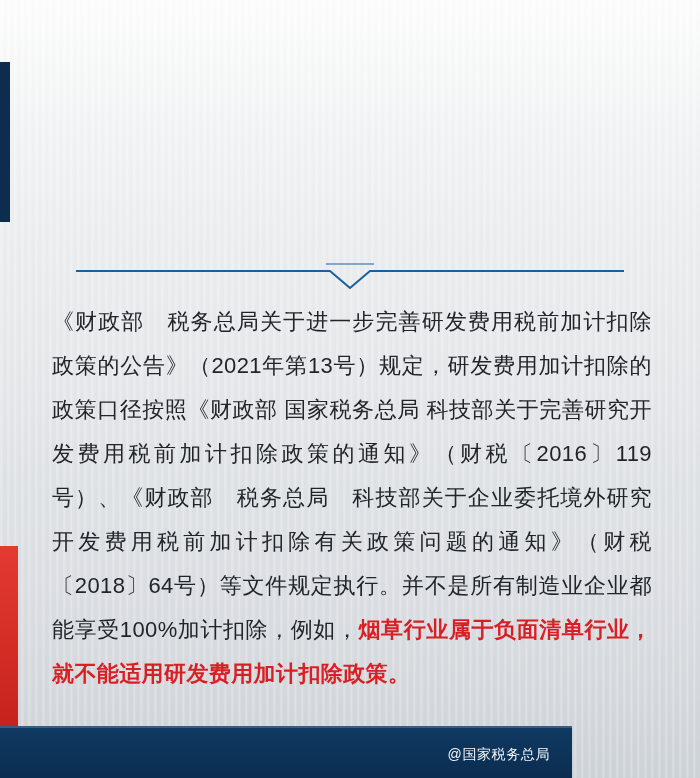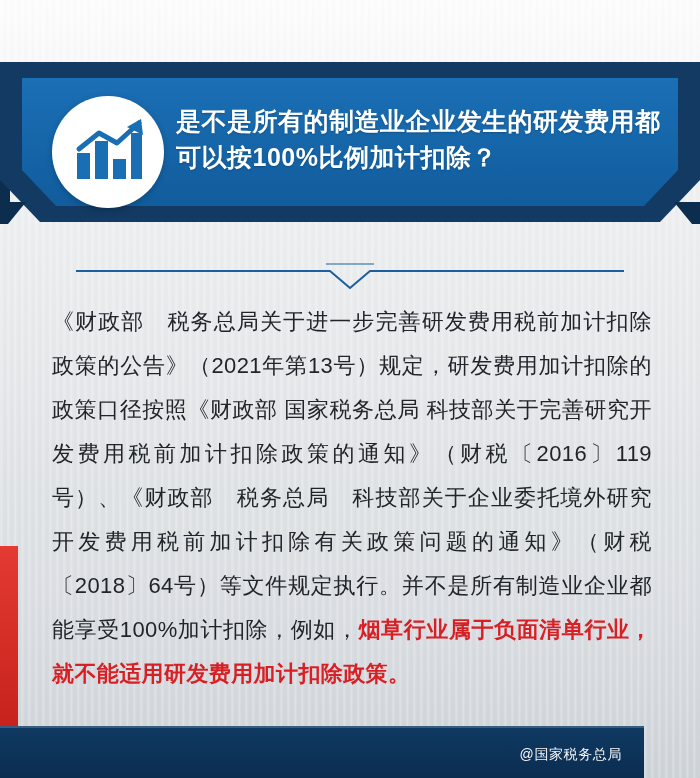--- a/index.html
+++ b/index.html
@@ -126,21 +126,21 @@
     letter-spacing: 0.4px;
     text-align: justify;
     text-justify: inter-ideograph;
   }
   .highlight { color: #d81f24; font-weight: bold; }
 
   
   .footer-band {
     position: absolute;
     left: 0; bottom: 0;
-    width: 644px;
+    width: 572px;
     height: 52px;
     background: linear-gradient(180deg, #0f3a63 0%, #0b2d50 100%);
   }
   .footer-band::after {
     content: "";
     position: absolute;
     top: 0; left: 0; right: 0;
     height: 2px;
     background: rgba(255,255,255,0.18);
   }
@@ -169,39 +169,20 @@
   }
 </style>
 </head>
 <body>
 
 <div class="poster">
 
   <div class="accent-blue-left"></div>
   <div class="accent-red"></div>
 
-  <div class="header-wrap">
-    <div class="ribbon-outer"></div>
-    <div class="ribbon-inner"></div>
-    <div class="tail-left"></div>
-    <div class="tail-right"></div>
-
-    <div class="badge">
-      <svg width="74" height="66" viewBox="0 0 74 66" aria-hidden="true">
-        <rect x="6" y="34" width="13" height="26" fill="#1a6fb4"></rect>
-        <rect x="24" y="22" width="13" height="38" fill="#1a6fb4"></rect>
-        <rect x="42" y="40" width="13" height="20" fill="#1a6fb4"></rect>
-        <rect x="60" y="14" width="11" height="46" fill="#1a6fb4"></rect>
-        <polyline points="8,30 28,14 46,24 68,4" fill="none" stroke="#1a6fb4" stroke-width="5" stroke-linecap="round" stroke-linejoin="round"></polyline>
-        <polygon points="70,0 72,16 56,8" fill="#1a6fb4"></polygon>
-      </svg>
-    </div>
-
-    <div class="header-title">是不是所有的制造业企业发生的研发费用都可以按100%比例加计扣除？</div>
-  </div>
 
   <div class="divider">
     <svg width="700" height="36" viewBox="0 0 700 36" aria-hidden="true">
       <line x1="76" y1="13" x2="318" y2="13" stroke="#1b5f9e" stroke-width="2"></line>
       <line x1="382" y1="13" x2="624" y2="13" stroke="#1b5f9e" stroke-width="2"></line>
       <polyline points="318,13 330,13 350,30 370,13 382,13" fill="none" stroke="#1b5f9e" stroke-width="2" stroke-linejoin="round"></polyline>
       <polyline points="326,6 350,6 374,6" fill="none" stroke="#1b5f9e" stroke-width="2" opacity="0.5"></polyline>
     </svg>
   </div>
 

